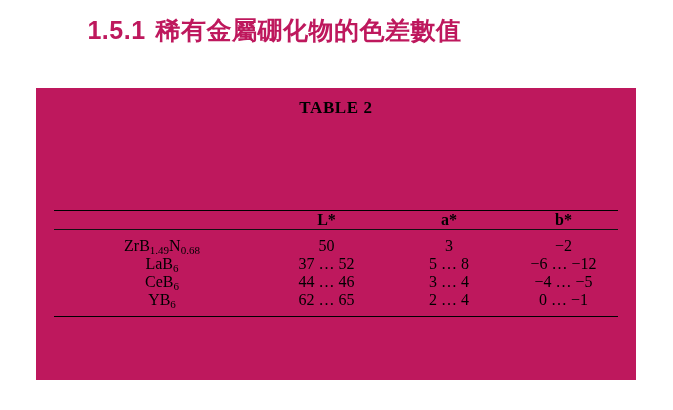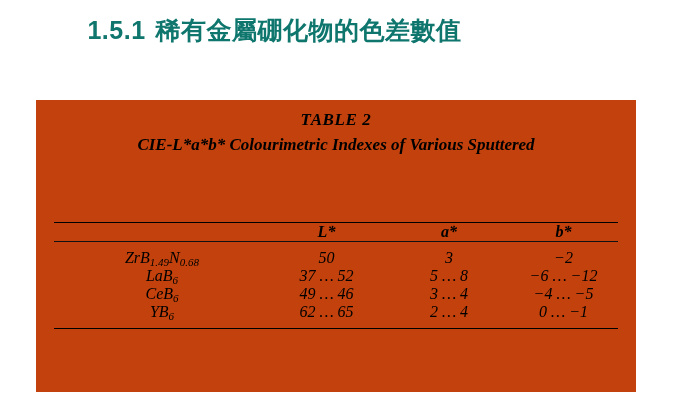--- a/index.html
+++ b/index.html
@@ -21,34 +21,33 @@
   }
   .doc-heading {
     position: absolute;
     top: 14px;
     left: 0;
     width: 549px;
     text-align: center;
     font-family: "Liberation Sans", sans-serif;
     font-weight: bold;
     font-size: 25px;
-    color: #0f766e;
+    color: #be185d;
     letter-spacing: 0.5px;
   }
   .doc-heading .heading-num {
     margin-right: 10px;
   }
   .table-panel {
     position: absolute;
-    top: 100px;
+    top: 88px;
     left: 36px;
     width: 600px;
     height: 292px;
-    background: #c2410c;
-    font-style: italic;
+    background: #be185d;
   }
   .table-title {
     text-align: center;
     font-family: "Liberation Serif", serif;
     font-weight: bold;
     color: #000;
   }
   .table-title .t-line1 {
     font-size: 17px;
     letter-spacing: 0.6px;
@@ -126,21 +125,21 @@
 
   <div class="doc-heading">
     <span class="heading-num">1.5.1</span><span>稀有金屬硼化物的色差數值</span>
   </div>
 
   <div class="table-panel">
 
     <div class="table-title">
       <div class="t-line1">TABLE 2</div>
       <div class="t-line2">
-        <span>CIE-L*a*b* Colourimetric Indexes of Various Sputtered</span><br>
+        <br>
       </div>
     </div>
 
 
     <table class="data">
       <tbody>
         <tr class="rule-top">
           <td colspan="4">
               <div class="hline"></div>
             </td>
@@ -169,21 +168,21 @@
 
         <tr>
           <td class="rowname"><span>LaB</span><sub>6</sub></td>
           <td>37 … 52</td>
           <td>5 … 8</td>
           <td>−6 … −12</td>
         </tr>
 
         <tr>
           <td class="rowname"><span>CeB</span><sub>6</sub></td>
-          <td>49 … 46</td>
+          <td>44 … 46</td>
           <td>3 … 4</td>
           <td>−4 … −5</td>
         </tr>
 
 
         <tr>
           <td class="rowname"><span>YB</span><sub>6</sub></td>
           <td>62 … 65</td>
           <td>2 … 4</td>
           <td>0 … −1</td>

